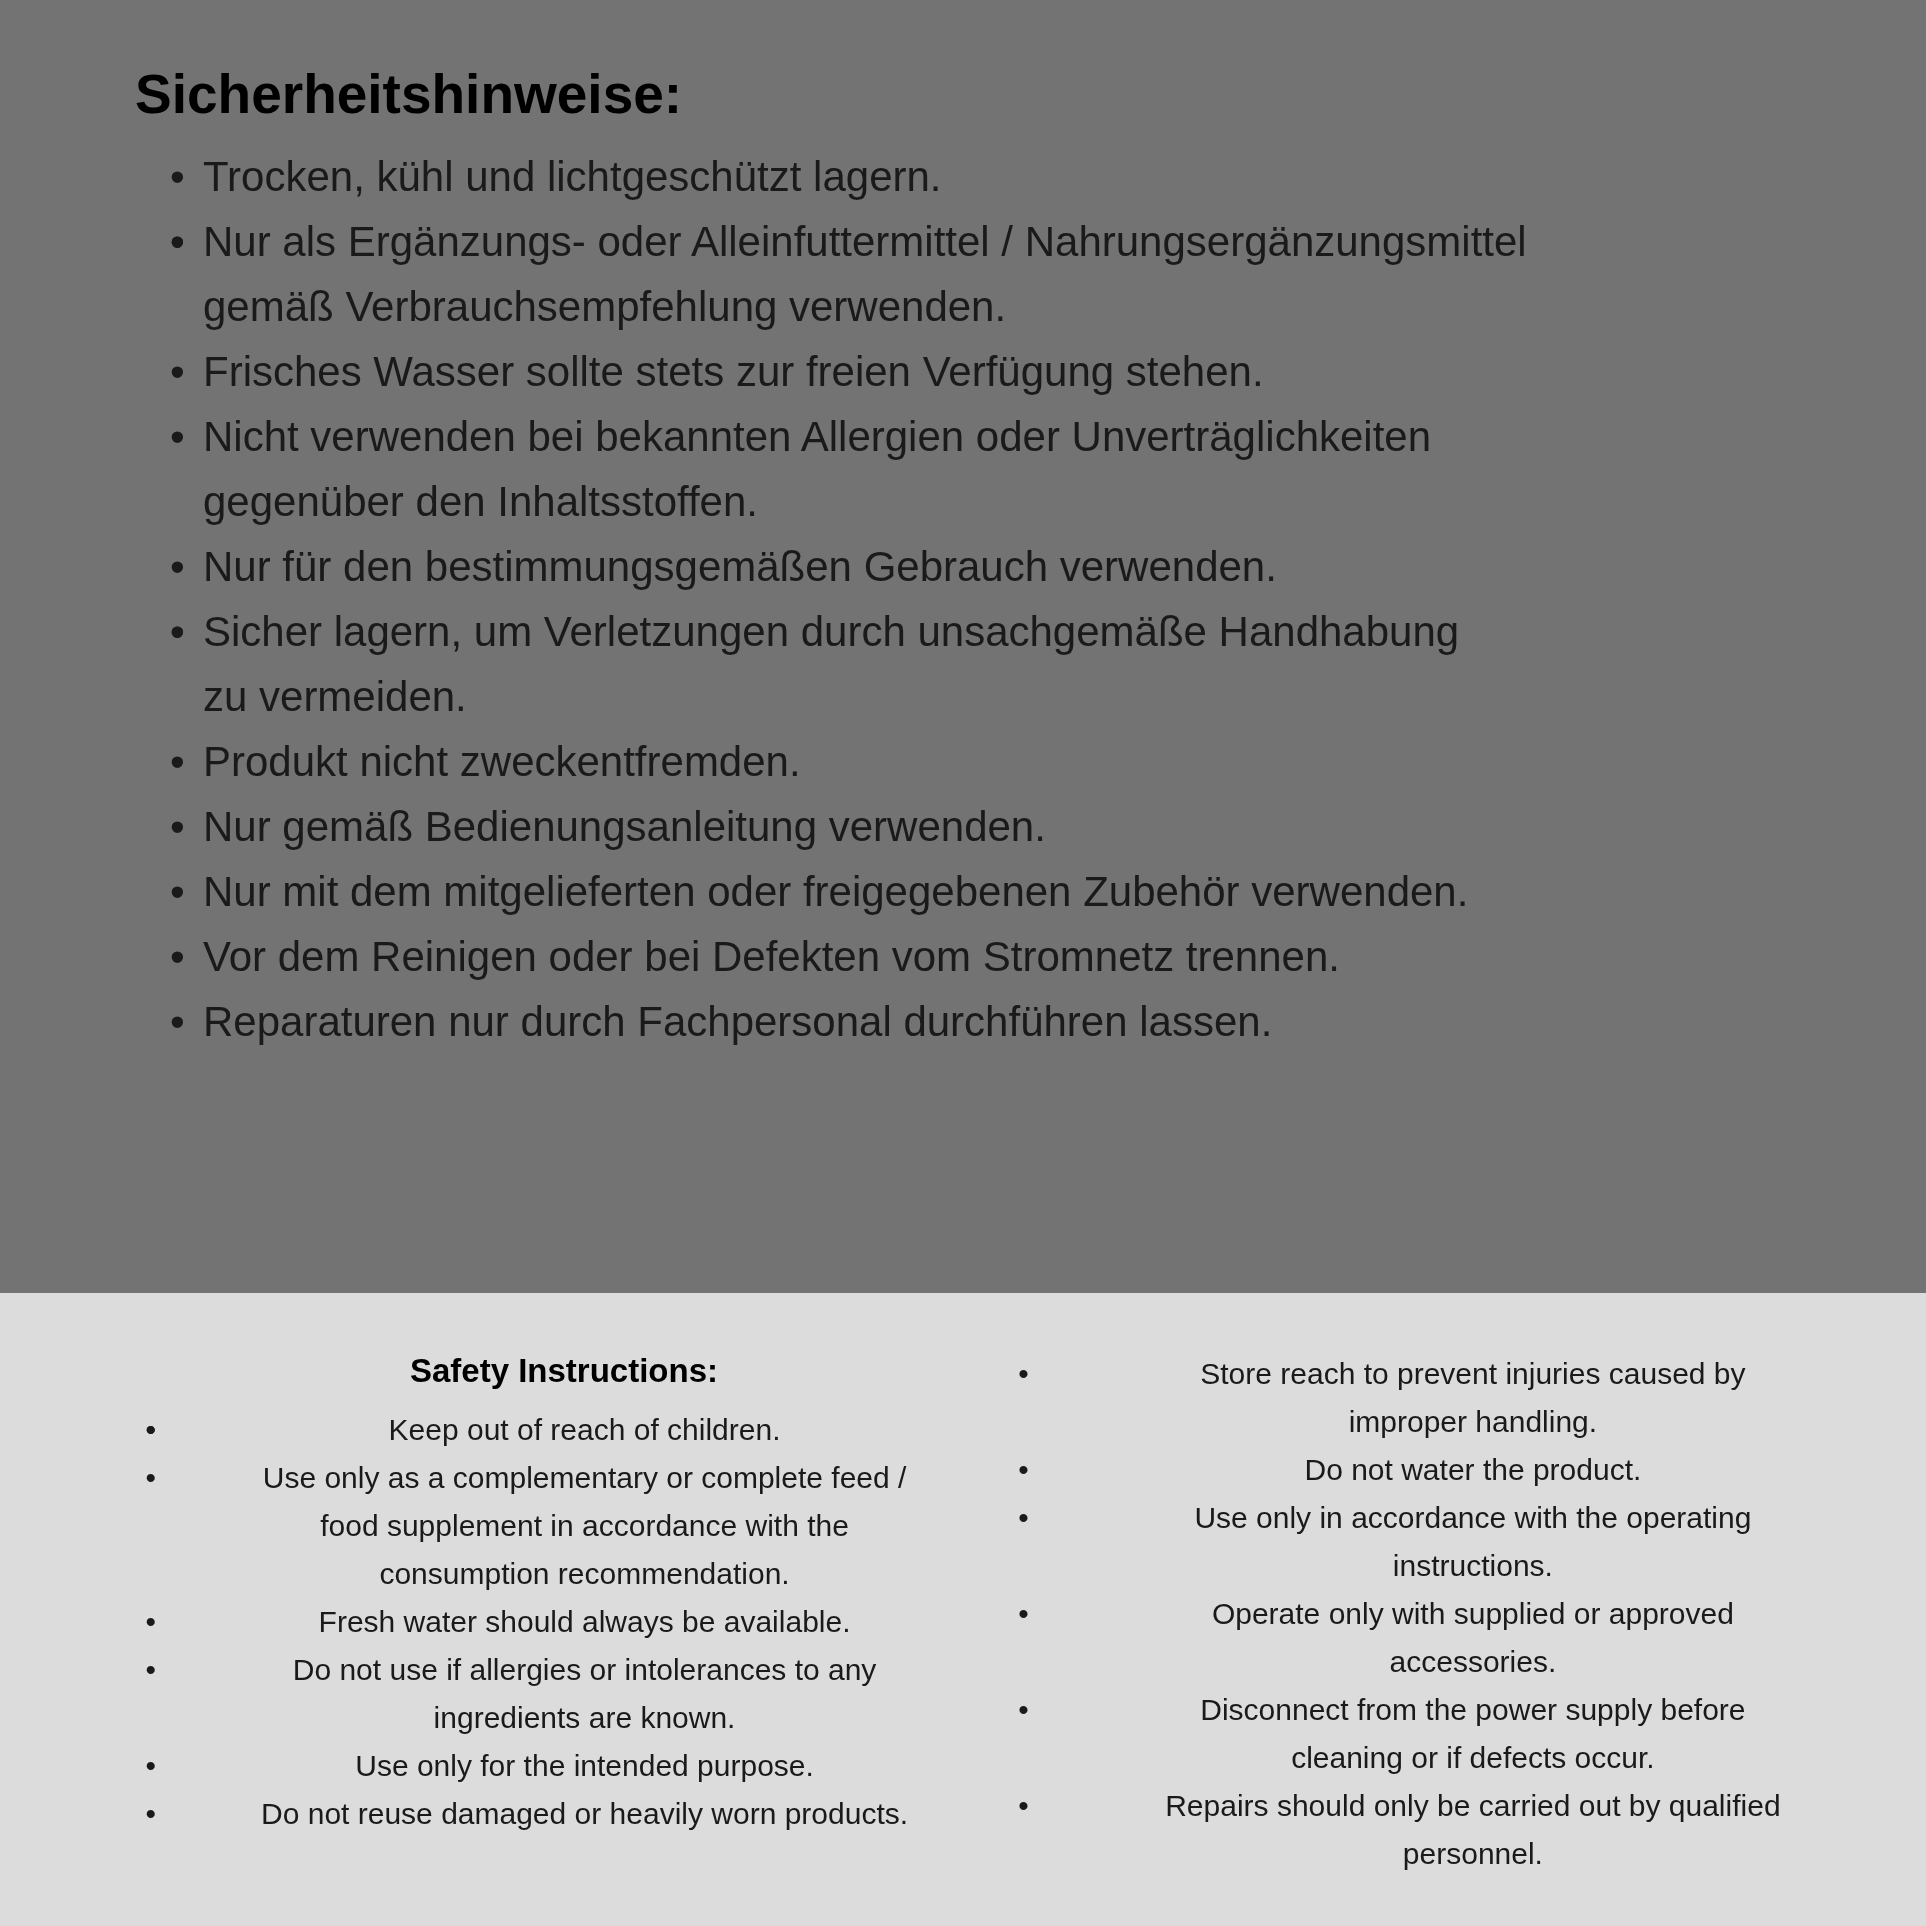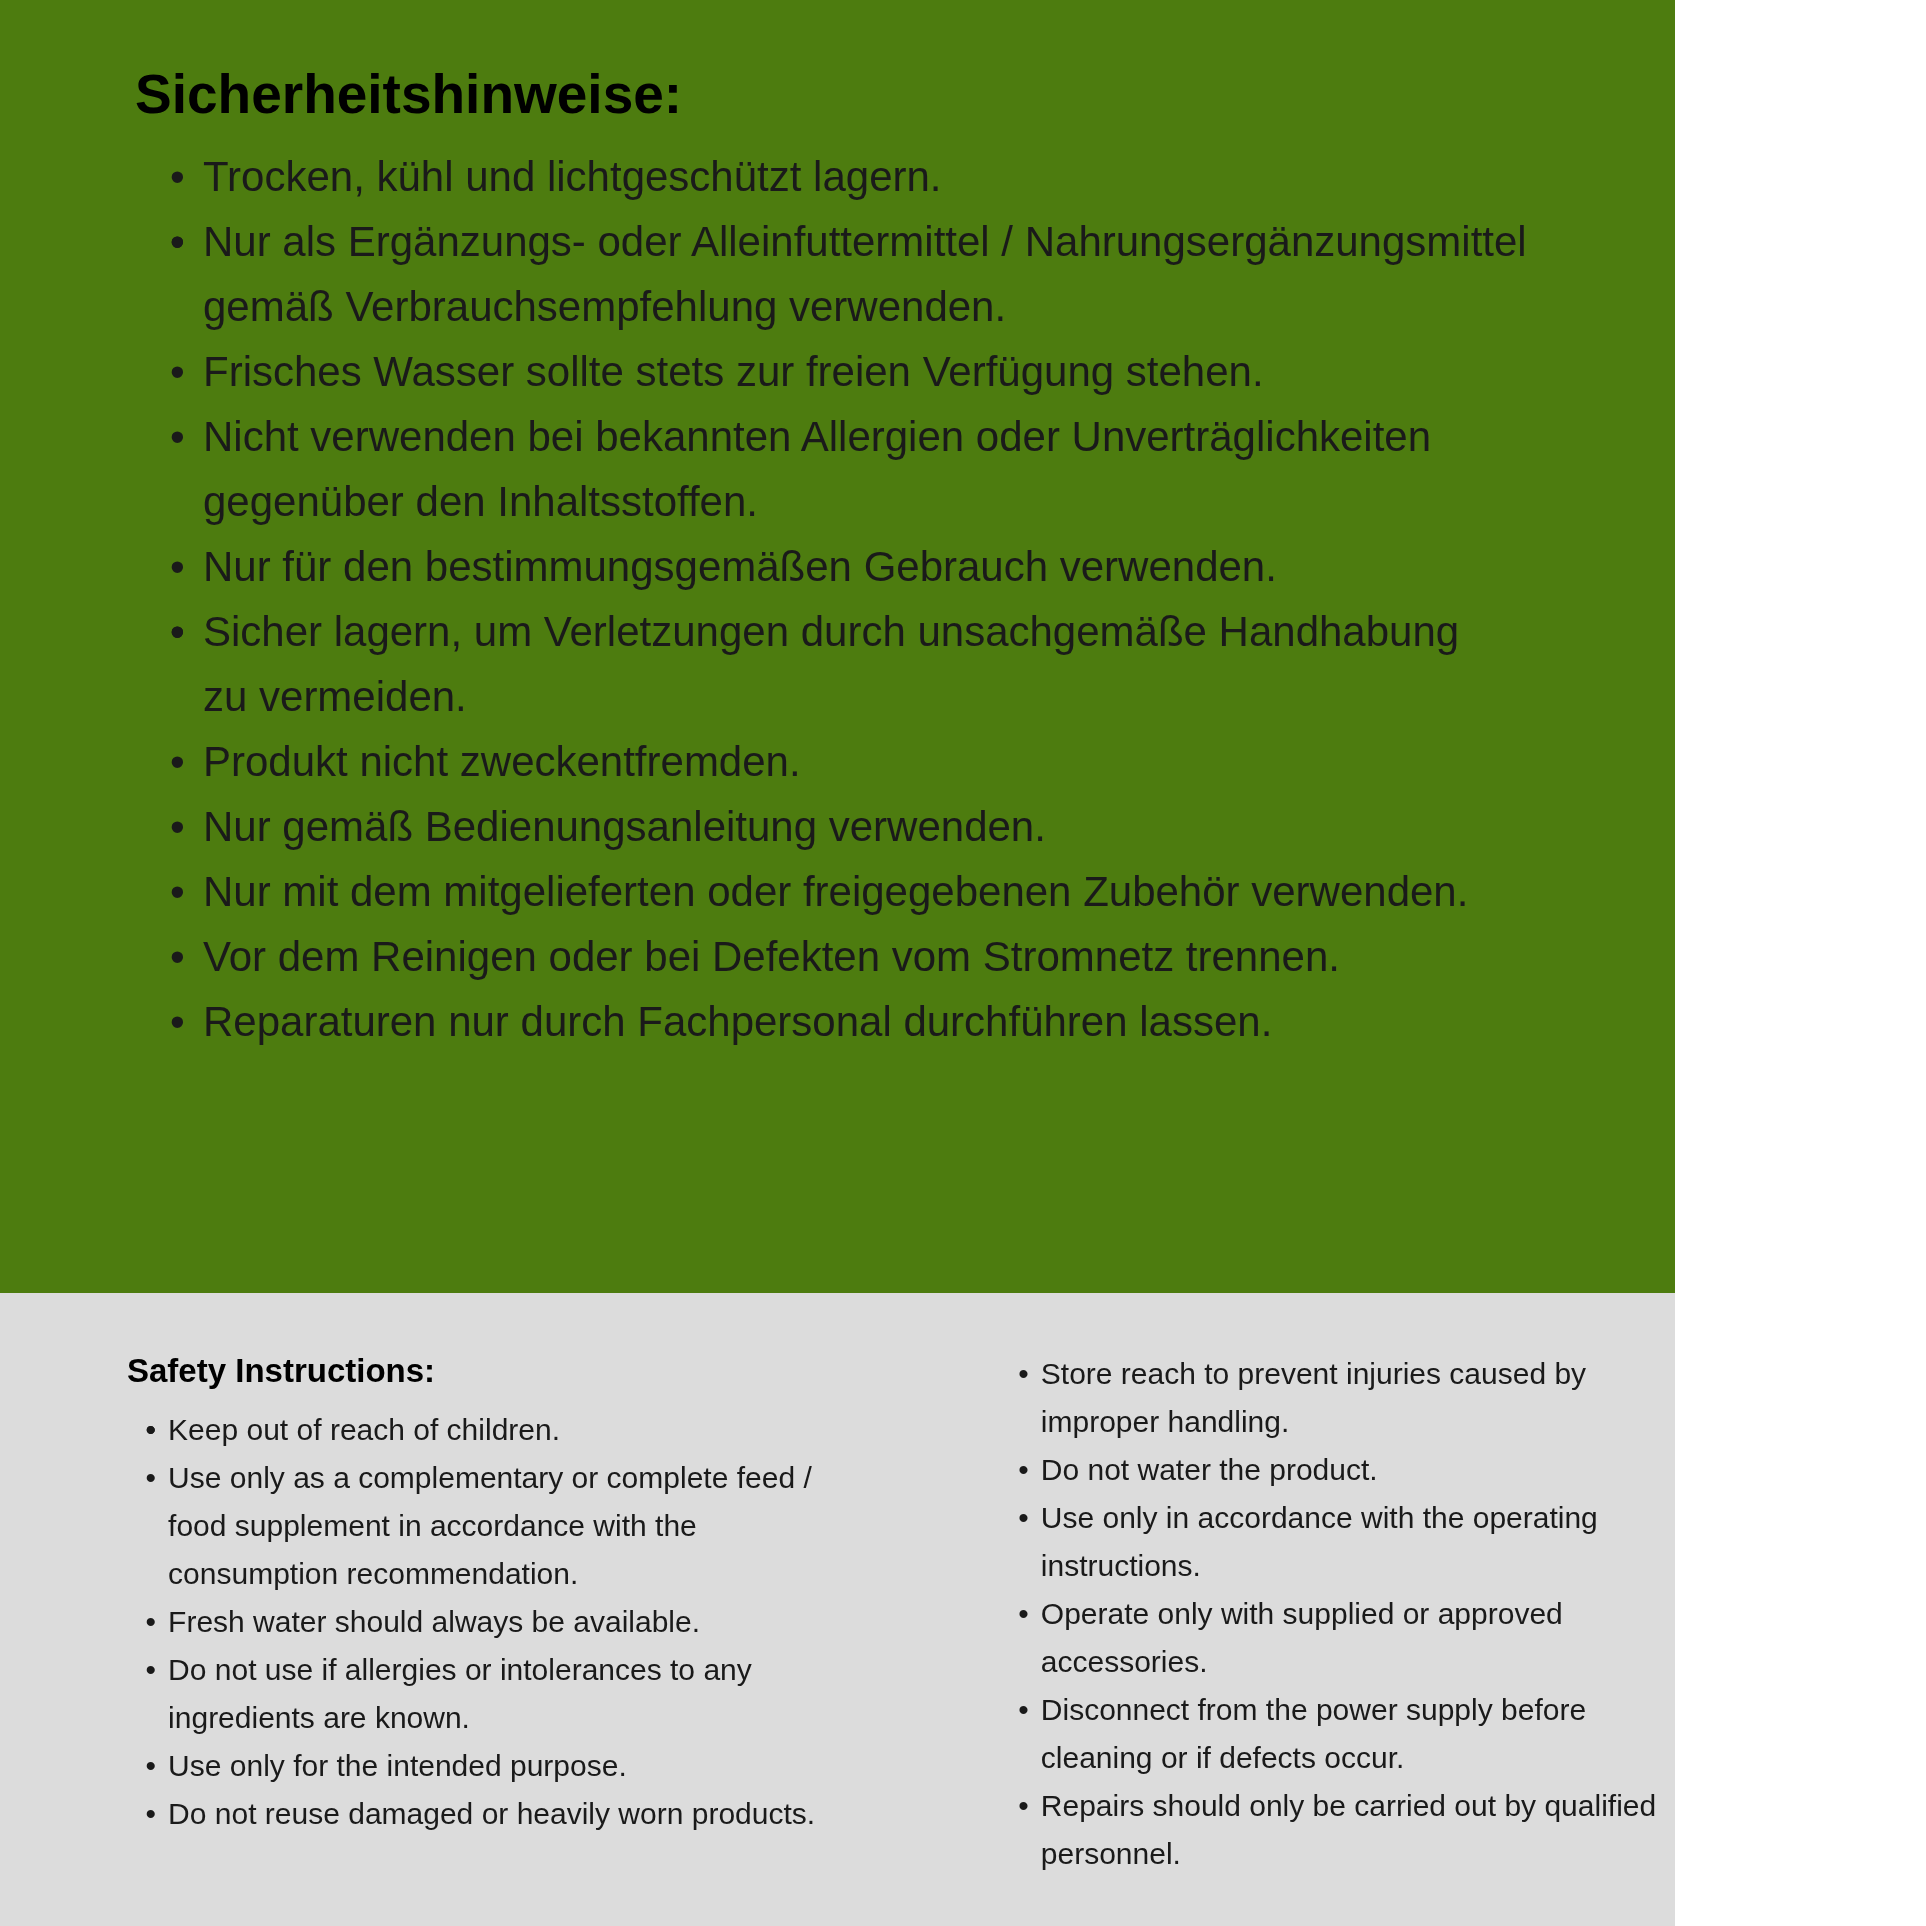--- a/index.html
+++ b/index.html
@@ -2,24 +2,24 @@
 <html style="font-size:10.3px"><head>
 <meta charset="utf-8">
 <style>
   html, body {
     margin: 0;
     padding: 0;
     background: #ffffff;
   }
   .page {
     position: relative;
-    width: 1675px;
+    width: 1926px;
     height: 1926px;
     overflow: hidden;
-    background: #4d7c0f;
+    background: #737373;
     font-family: "Liberation Sans", sans-serif;
     color: #1a1a1a;
   }
 
   
   .de-section {
     box-sizing: border-box;
     padding: 61px 64px 0 135px;
   }
   .de-title {
@@ -48,20 +48,21 @@
     position: absolute;
     left: 0;
     top: 1293px;
     width: 1926px;
     height: 633px;
     box-sizing: border-box;
     background: #dcdcdc;
     padding: 57px 21px 0 127px;
     display: grid;
     grid-template-columns: 874px 1fr;
+    text-align: center;
   }
   .en-title {
     margin: 0 0 14px 0;
     font-size: 33px;
     line-height: 42px;
     font-weight: 700;
     color: #000000;
   }
   .en-list {
     list-style: none;

